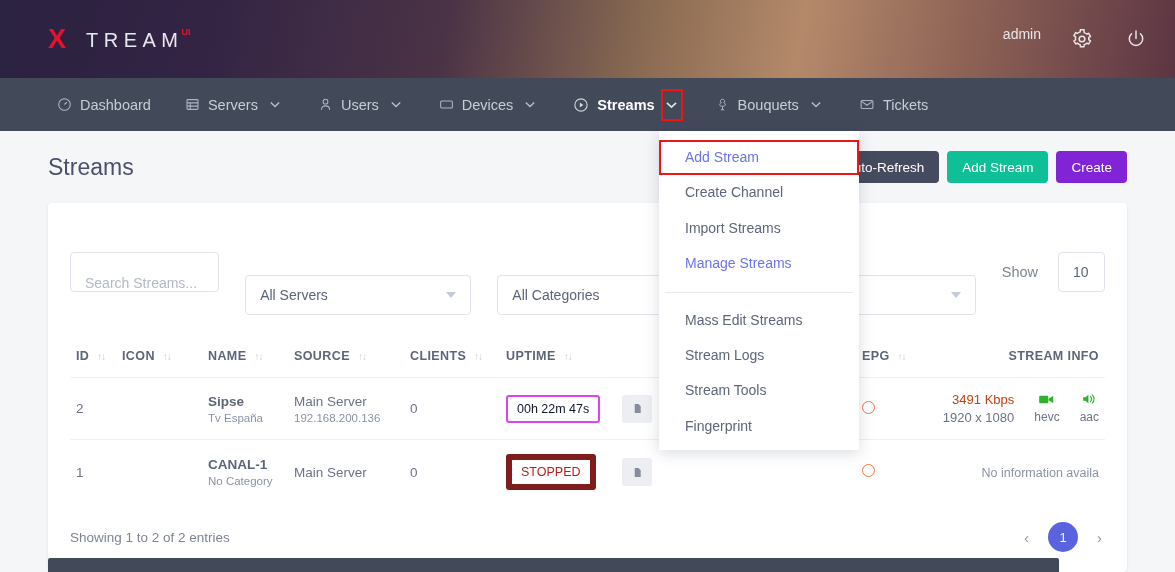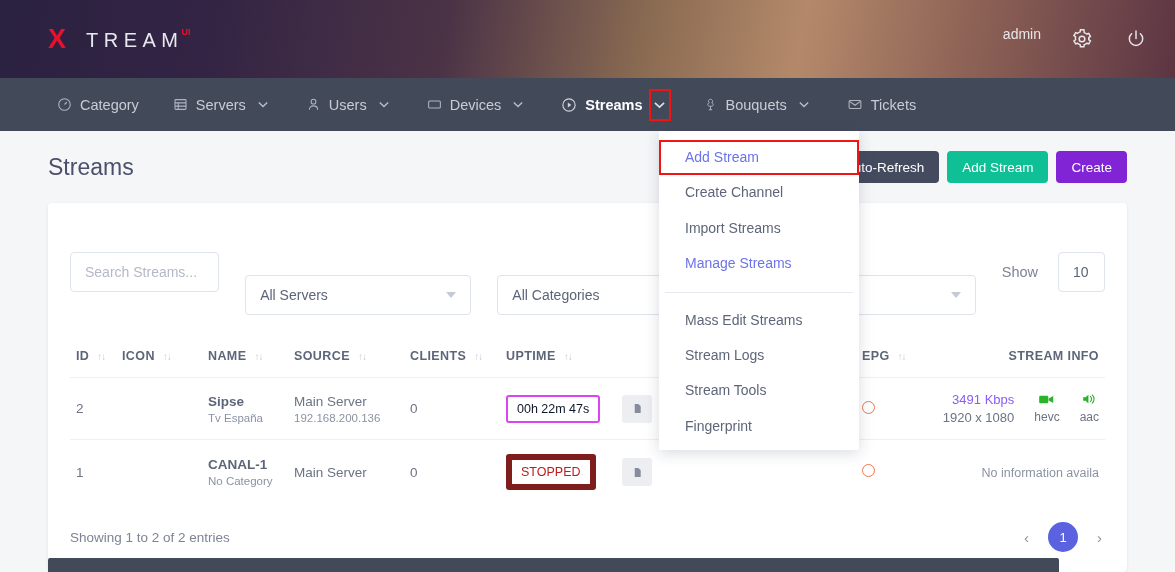--- a/index.html
+++ b/index.html
@@ -98,21 +98,21 @@
   .filters {
     display: flex; align-items: center; gap: 26px;
     padding: 4px 0 22px 0;
   }
   .field {
     height: 40px; border: 1px solid #dfe3eb; border-radius: 4px;
     display: flex; align-items: center; padding: 0 14px;
     font-size: 14px; color: #5b6478; background: #fff;
     position: relative;
   }
-  .field.search { width: 160px; color: #b3b9c6; }
+  .field.search { width: 160px; color: #b3b9c6; align-items: flex-end; }
   .field.sel { width: 244px; margin-top: 46px; }
   .field.sel .arrow {
     margin-left: auto; width: 0; height: 0;
     border-left: 5.5px solid transparent;
     border-right: 5.5px solid transparent;
     border-top: 6px solid #c4cad6;
   }
   .show-wrap { display: flex; align-items: center; gap: 20px; margin-left: auto; }
   .show-label { font-size: 14.5px; color: #7d8495; }
   .field.small { width: 47px; }
@@ -140,21 +140,21 @@
     display: inline-block; border-radius: 3px; padding: 5px 9px;
     font-size: 12.5px; background: #fff; white-space: nowrap;
   }
   .badge.green  { border: 2px solid #d946ef; color: #0f172a; }
   .badge.yellow { border: 6px solid #7f1d1d; color: #b91c1c; }
   .epg-circle {
     width: 13px; height: 13px; border-radius: 50%;
     border: 1.6px solid #f2754a; display: inline-block;
   }
   .si { text-align: right; }
-  .si-line1 { color: #8b5cf6; font-size: 13px; }
+  .si-line1 { color: #c2410c; font-size: 13px; }
   .si-line2 { color: #6b7384; font-size: 13px; margin-top: 3px; }
   .codec-col { text-align: center; }
   .codec-lbl { font-size: 12px; color: #6b7384; margin-top: 2px; }
   .no-info { color: #8b93a3; font-size: 12.5px; white-space: nowrap; }
   .actbtn {
     display: inline-flex; align-items: center; justify-content: center;
     background: #eceef2; border-radius: 3px; height: 28px; width: 30px;
     color: #737b8c; font-size: 12px;
   }
 
@@ -223,21 +223,21 @@
 
   <div class="navbar">
 
     <div class="nav-item">
       <span class="nav-ic">
         <svg width="15" height="15" viewBox="0 0 24 24" fill="none" stroke="currentColor" stroke-width="1.7">
           <circle cx="12" cy="12" r="9.2"></circle>
             <path d="M12 12l3.6-3.6"></path>
         </svg>
       </span>
-      <span>Category</span>
+      <span>Dashboard</span>
     </div>
 
     <div class="nav-item">
       <span class="nav-ic">
         <svg width="15" height="15" viewBox="0 0 24 24" fill="none" stroke="currentColor" stroke-width="1.7">
           <rect x="3.2" y="4.2" width="17.6" height="15.6" rx="1.4"></rect>
           <path d="M3.2 9.4h17.6M3.2 14.6h17.6M8.4 9.4v10.4"></path>
         </svg>
       </span>
       <span>Servers</span>

